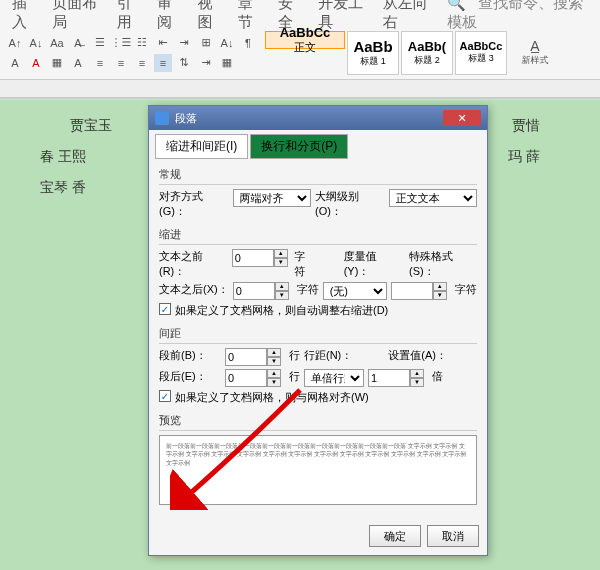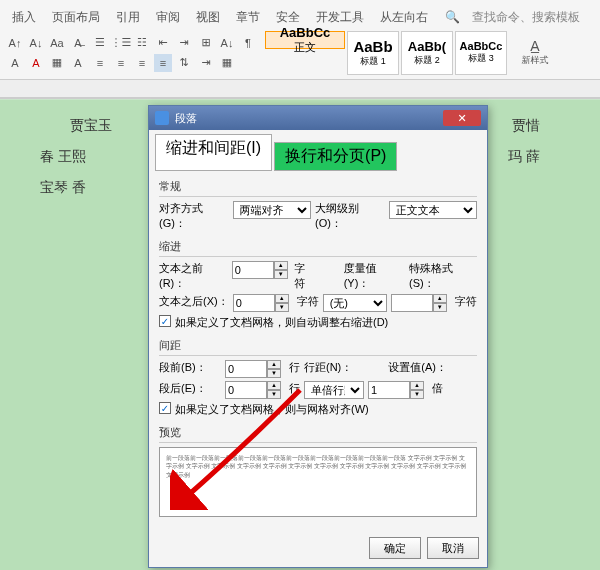--- a/index.html
+++ b/index.html
@@ -1,19 +1,19 @@
 <!DOCTYPE html>
 <html><head>
 <meta charset="utf-8">
 <style>
 * { box-sizing: border-box; margin: 0; padding: 0; font-family: "Microsoft YaHei", sans-serif; }
 body { width: 600px; height: 570px; background: #c8e6c9; overflow: hidden; position: relative; }
 
 .ribbon { background: #f5f5f5; border-bottom: 1px solid #ccc; }
-.tabs { display: flex; align-items: flex-end; height: 26px; padding: 0 4px; font-size: 12px; color: #555; }
+.tabs { display: flex; align-items: center; height: 26px; padding: 0 4px; font-size: 15px; color: #555; }
 .tabs span { padding: 0 8px; cursor: pointer; }
 .tabs .search { margin-left: auto; color: #888; }
 .toolbar { display: flex; align-items: center; height: 54px; padding: 2px 6px; gap: 4px; border-bottom: 1px solid #ccc; }
 .tb-group { display: flex; flex-direction: column; gap: 2px; }
 .tb-row { display: flex; gap: 3px; }
 .tb-btn { width: 18px; height: 18px; display: flex; align-items: center; justify-content: center; color: #555; font-size: 11px; }
 .styles { display: flex; gap: 2px; margin-left: 4px; }
 .style-box { width: 52px; height: 44px; border: 1px solid #ccc; background: #fff; display: flex; flex-direction: column; align-items: center; justify-content: center; font-size: 9px; }
 .style-box.sel { border: 1px solid #f90; background: #ffe8cc; }
 .style-box .preview { font-size: 13px; font-weight: bold; }
@@ -21,22 +21,22 @@
 .ruler { height: 18px; background: #eee; border-bottom: 1px solid #ccc; }
 
 .doc-bg { position: absolute; top: 100px; left: 0; right: 0; bottom: 0; background: #b8dfb8; padding: 10px 40px; }
 .doc-text { font-size: 14px; color: #333; line-height: 2.2; }
 
 .dialog { position: absolute; top: 105px; left: 148px; width: 340px; background: #f4f4f4; border: 1px solid #5a7aa8; box-shadow: 2px 2px 8px rgba(0,0,0,0.3); font-size: 11px; }
 .dlg-title { background: linear-gradient(#6a8abf, #4a6a9f); color: #fff; height: 24px; display: flex; align-items: center; padding: 0 6px; }
 .dlg-title .icon { width: 14px; height: 14px; background: #4a90e2; margin-right: 6px; border-radius: 2px; }
 .dlg-title .close { margin-left: auto; width: 38px; height: 16px; background: #c44; color: #fff; display: flex; align-items: center; justify-content: center; font-size: 11px; border-radius: 2px; }
 .dlg-tabs { display: flex; padding: 4px 6px 0; gap: 2px; }
-.dlg-tab { padding: 3px 10px; border: 1px solid #aaa; background: #fff; font-size: 16px; }
-.dlg-tab.inactive { background: #22c55e; margin-top: 8px; }
+.dlg-tab { padding: 3px 10px; border: 1px solid #aaa; background: #fff; font-size: 12px; }
+.dlg-tab.inactive { background: #15803d; }
 .dlg-body { padding: 6px 10px; }
 .sect { margin-bottom: 6px; }
 .sect-title { font-size: 11px; color: #333; padding: 2px 0; border-bottom: 1px solid #ccc; margin-bottom: 4px; }
 .row { display: flex; align-items: flex-start; gap: 4px; margin: 3px 0; font-size: 11px; }
 .row label { min-width: 62px; }
 .sel, .inp { border: 1px solid #999; background: #fff; height: 18px; font-size: 11px; padding: 0 2px; }
 .sel { width: 80px; }
 .spin { width: 60px; display: flex; }
 .spin input { width: 42px; height: 18px; border: 1px solid #999; font-size: 11px; text-align: left; padding: 0 2px; }
 .spin .sb { width: 14px; display: flex; flex-direction: column; }

